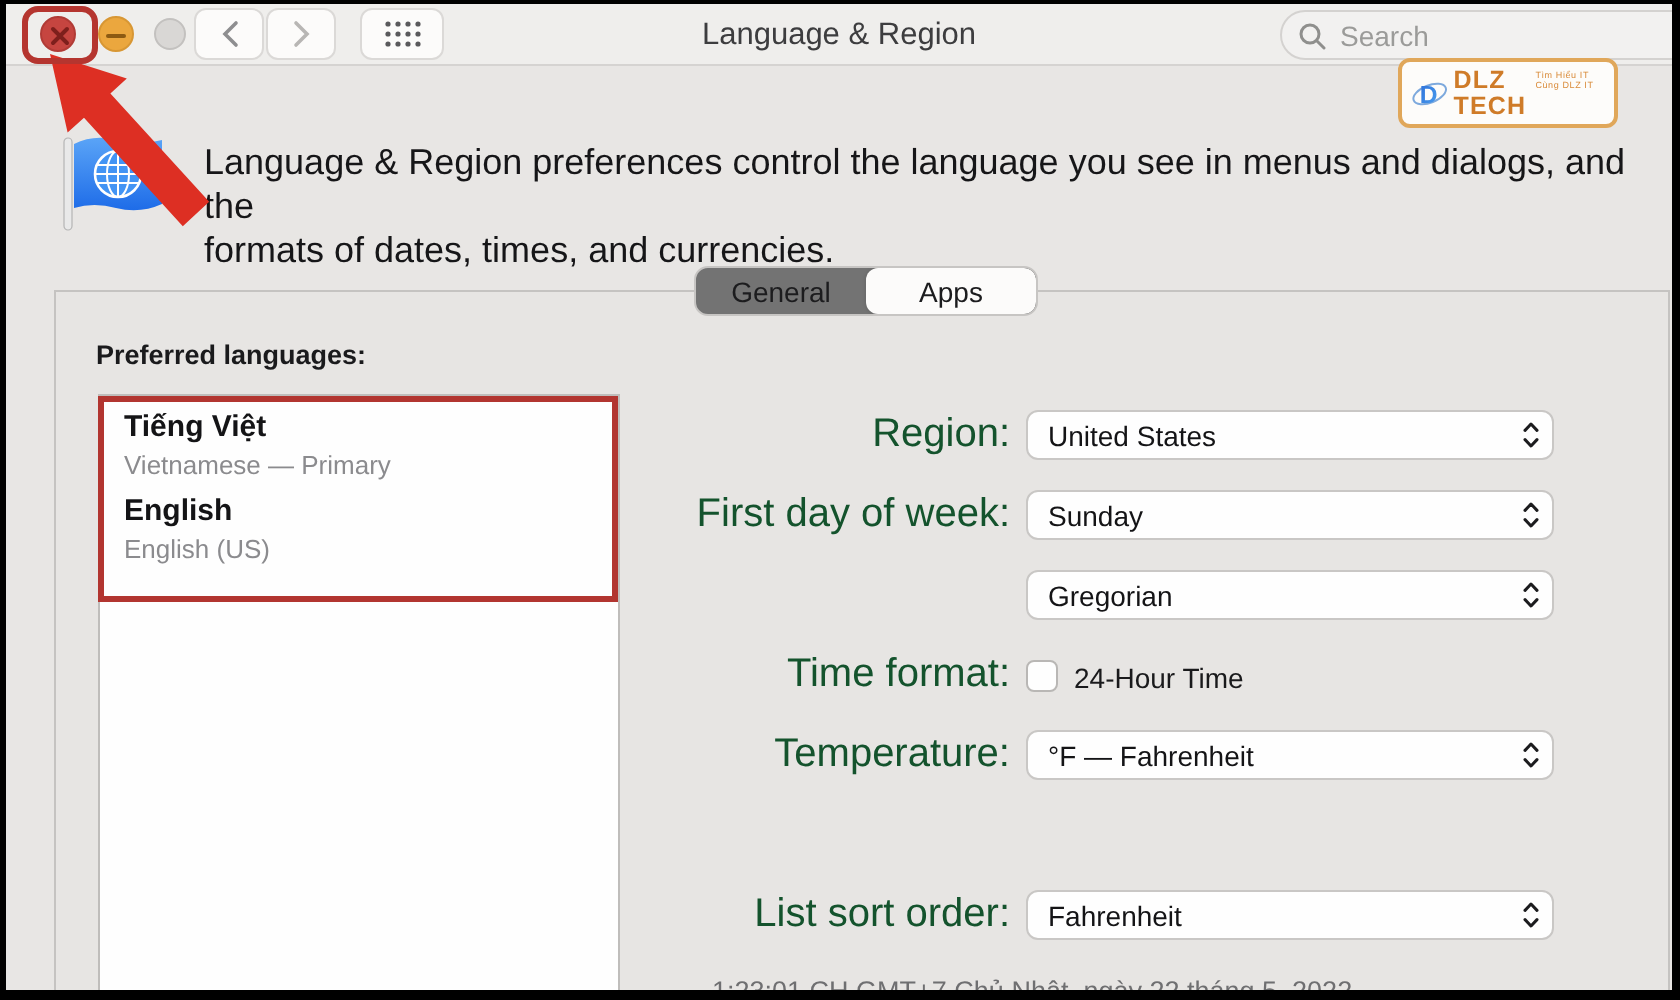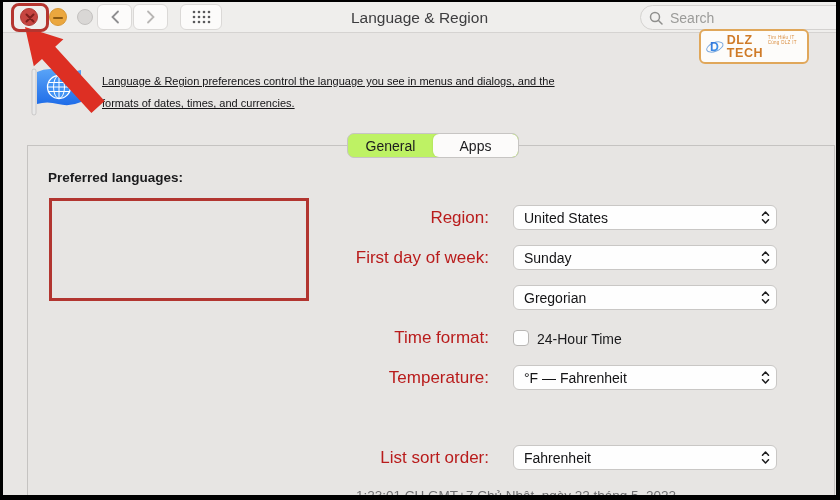--- a/index.html
+++ b/index.html
@@ -53,26 +53,26 @@
     border:none; outline:none; background:transparent; font-size:14px;
     color:#3c3c3e; width:130px; font-family:"Liberation Sans", sans-serif;
   }
   .searchbox input::placeholder { color:#9b9b99; }
   
   .annot-arrow { position:absolute; left:8px; top:16px; z-index:5; pointer-events:none; }
   
   .pane-icon { position:absolute; left:27px; top:64px; }
   .pane-desc {
     position:absolute; left:99px; top:68px; width:726px;
-    font-size:11px; line-height:22px; color:#161618;text-decoration:underline;
+    font-size:18px; line-height:22px; color:#161618;
   }
   
   .tabs {
     position:absolute; left:344px; top:131px; width:172px; height:25px;
-    border:1px solid #c7c5c3; border-radius:7px; background:#bef264;
+    border:1px solid #c7c5c3; border-radius:7px; background:#737373;
     display:flex; z-index:3; overflow:hidden;
   }
   .tab {
     flex:1; display:flex; align-items:center; justify-content:center;
     font-size:14px; color:#1c1c1e; cursor:default;
   }
   .tab.selected { background:#fcfbfa; border-radius:6px; box-shadow:0 0 2px rgba(0,0,0,.15); }
   
   .panel {
     position:absolute; left:24px; top:143px; width:808px; height:356px;
@@ -85,22 +85,22 @@
   }
   .annot-list-box {
     position:absolute; left:46px; top:196px; width:260px; height:103px;
     border:3px solid #b23530; z-index:4; pointer-events:none;
   }
   .lang-item { padding:7px 0 0 12px; }
   .lang-name { font-size:15px; font-weight:bold; color:#141416; }
   .lang-detail { font-size:13px; color:#8b8b8e; margin-top:3px; }
   
   .row-label {
-    position:absolute; width:175px; text-align:right; font-size:17px;
-    color:#b91c1c; line-height:25px; left:311px;
+    position:absolute; width:175px; text-align:right; font-size:20px;
+    color:#14532d; line-height:25px; left:327px;
   }
   .popup {
     position:absolute; left:510px; width:264px; height:25px;
     background:#fefefe; border:1px solid #c9c7c5; border-radius:6px;
     display:flex; align-items:center; padding:0 6px 0 10px;
     font-size:14px; color:#141416; cursor:default;gap:48px;
   }
   .popup .val { flex:1; white-space:nowrap; overflow:hidden; }
   .chev { flex:0 0 auto; }
   .checkbox {
@@ -202,20 +202,30 @@
 
   <div class="tabs">
     <div class="tab">General</div>
     <div class="tab selected">Apps</div>
   </div>
 
   <div class="panel"></div>
 
   <div class="pref-label">Preferred languages:</div>
 
+  <div class="listbox">
+    <div class="lang-item">
+      <div class="lang-name">Tiếng Việt</div>
+      <div class="lang-detail">Vietnamese — Primary</div>
+    </div>
+    <div class="lang-item">
+      <div class="lang-name">English</div>
+      <div class="lang-detail">English (US)</div>
+    </div>
+  </div>
   <div class="annot-list-box"></div>
 
   <div class="row-label" style="top:203px">Region:</div>
   <div class="popup" style="top:203px">
     <span class="val">United States</span>
     <svg class="chev" width="9" height="15" viewBox="0 0 9 15">
       <path d="M1.5,5.2 L4.5,2 L7.5,5.2 M1.5,9.8 L4.5,13 L7.5,9.8" stroke="#1c1c1e" stroke-width="1.5" fill="none" stroke-linecap="round" stroke-linejoin="round"></path>
     </svg>
   </div>
 

